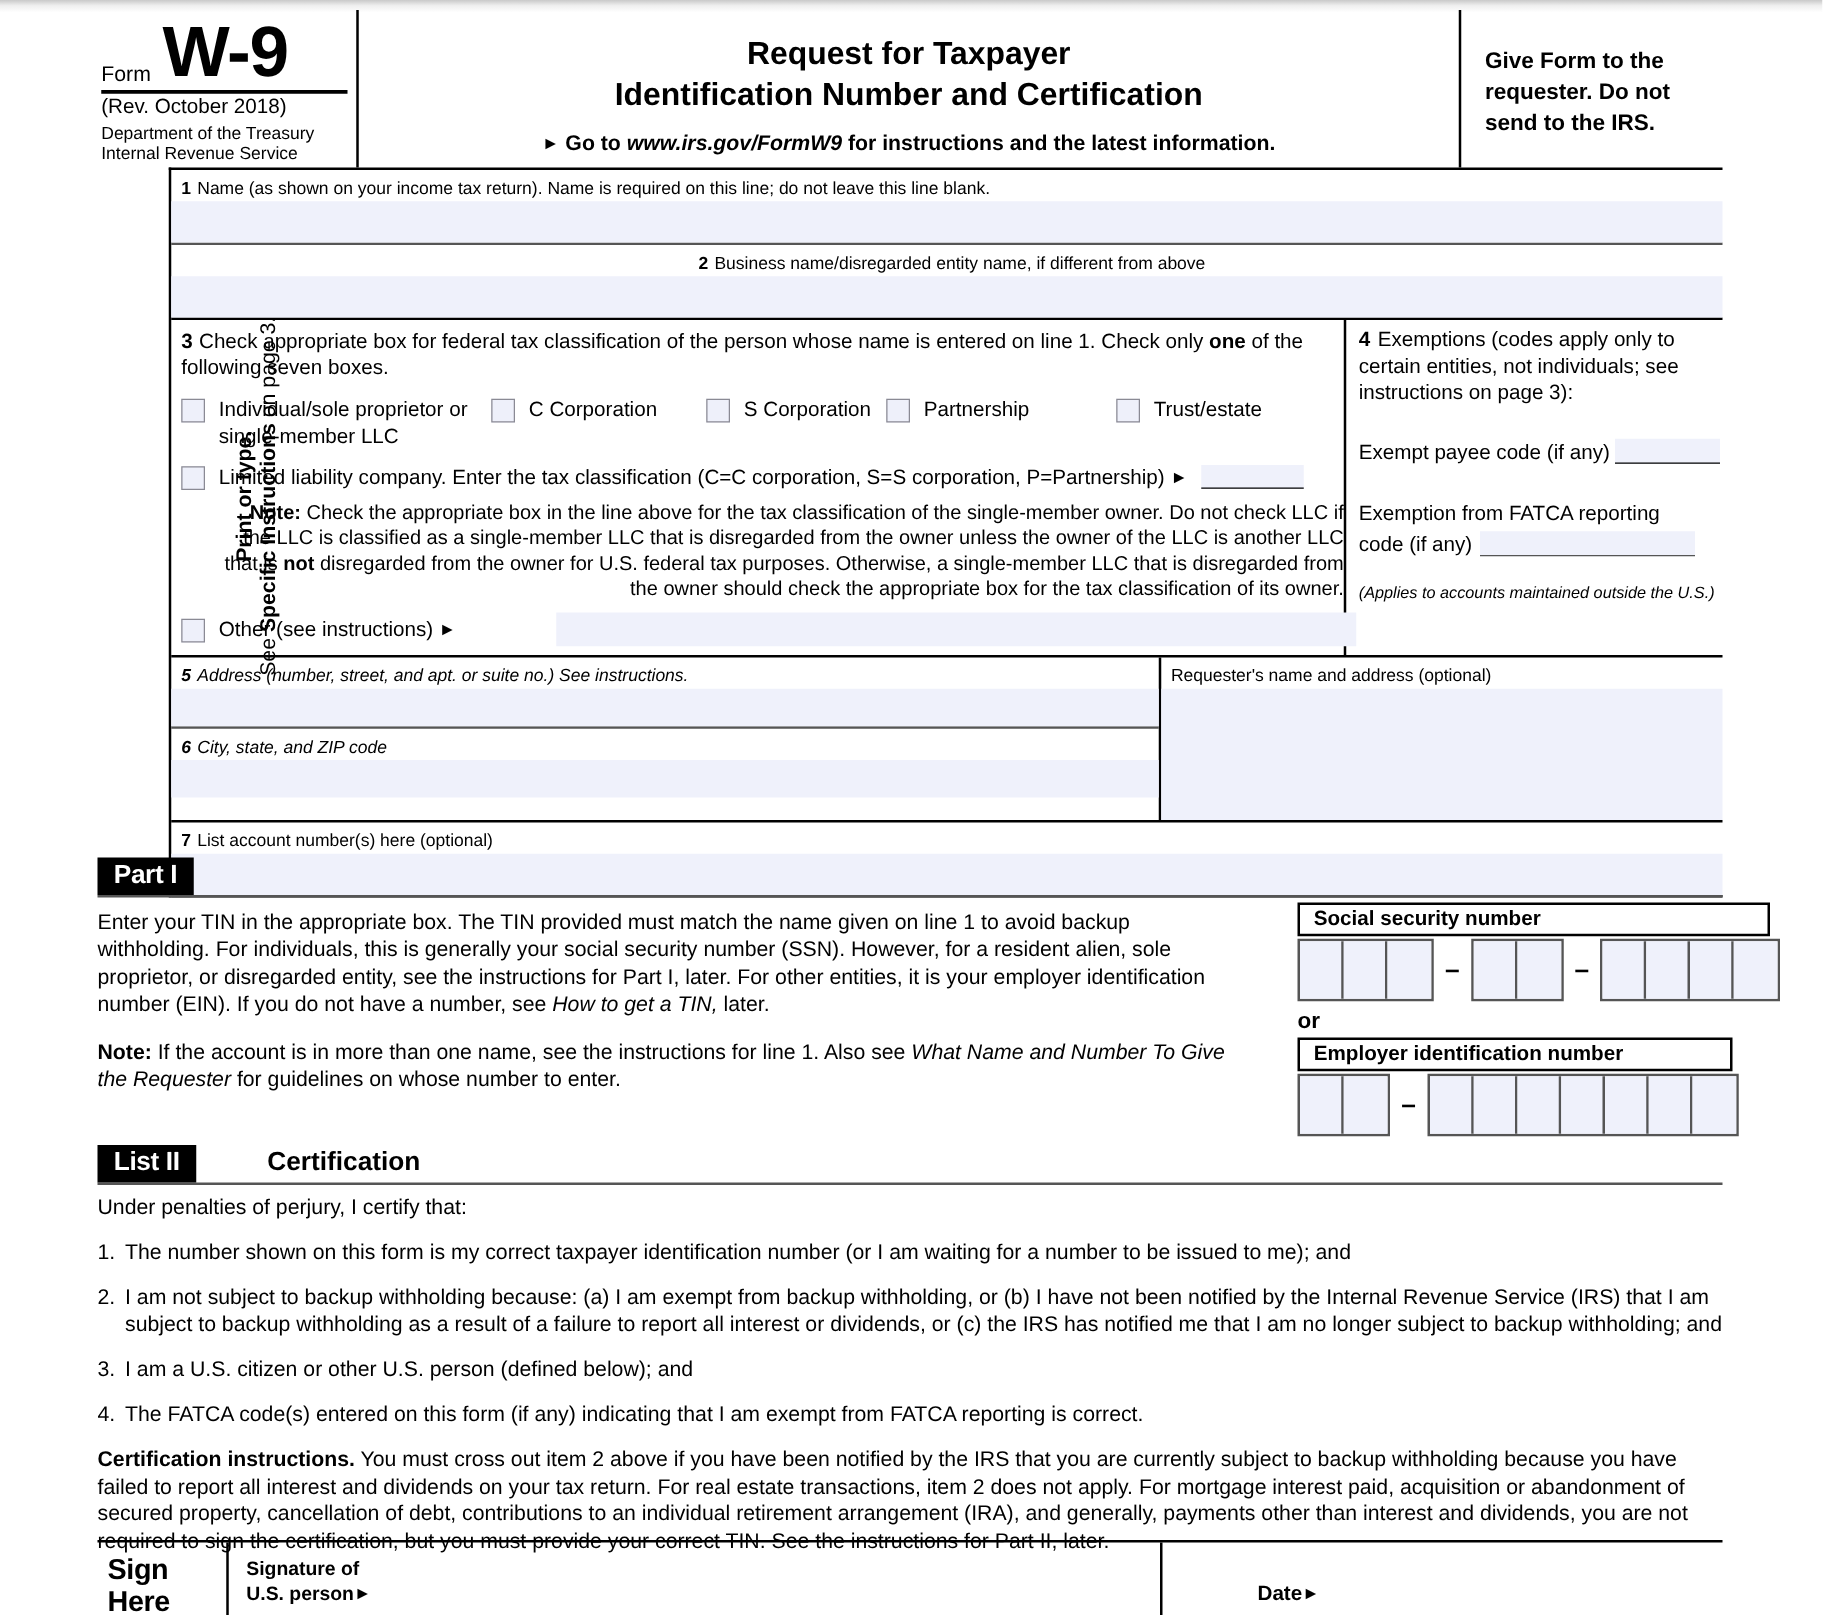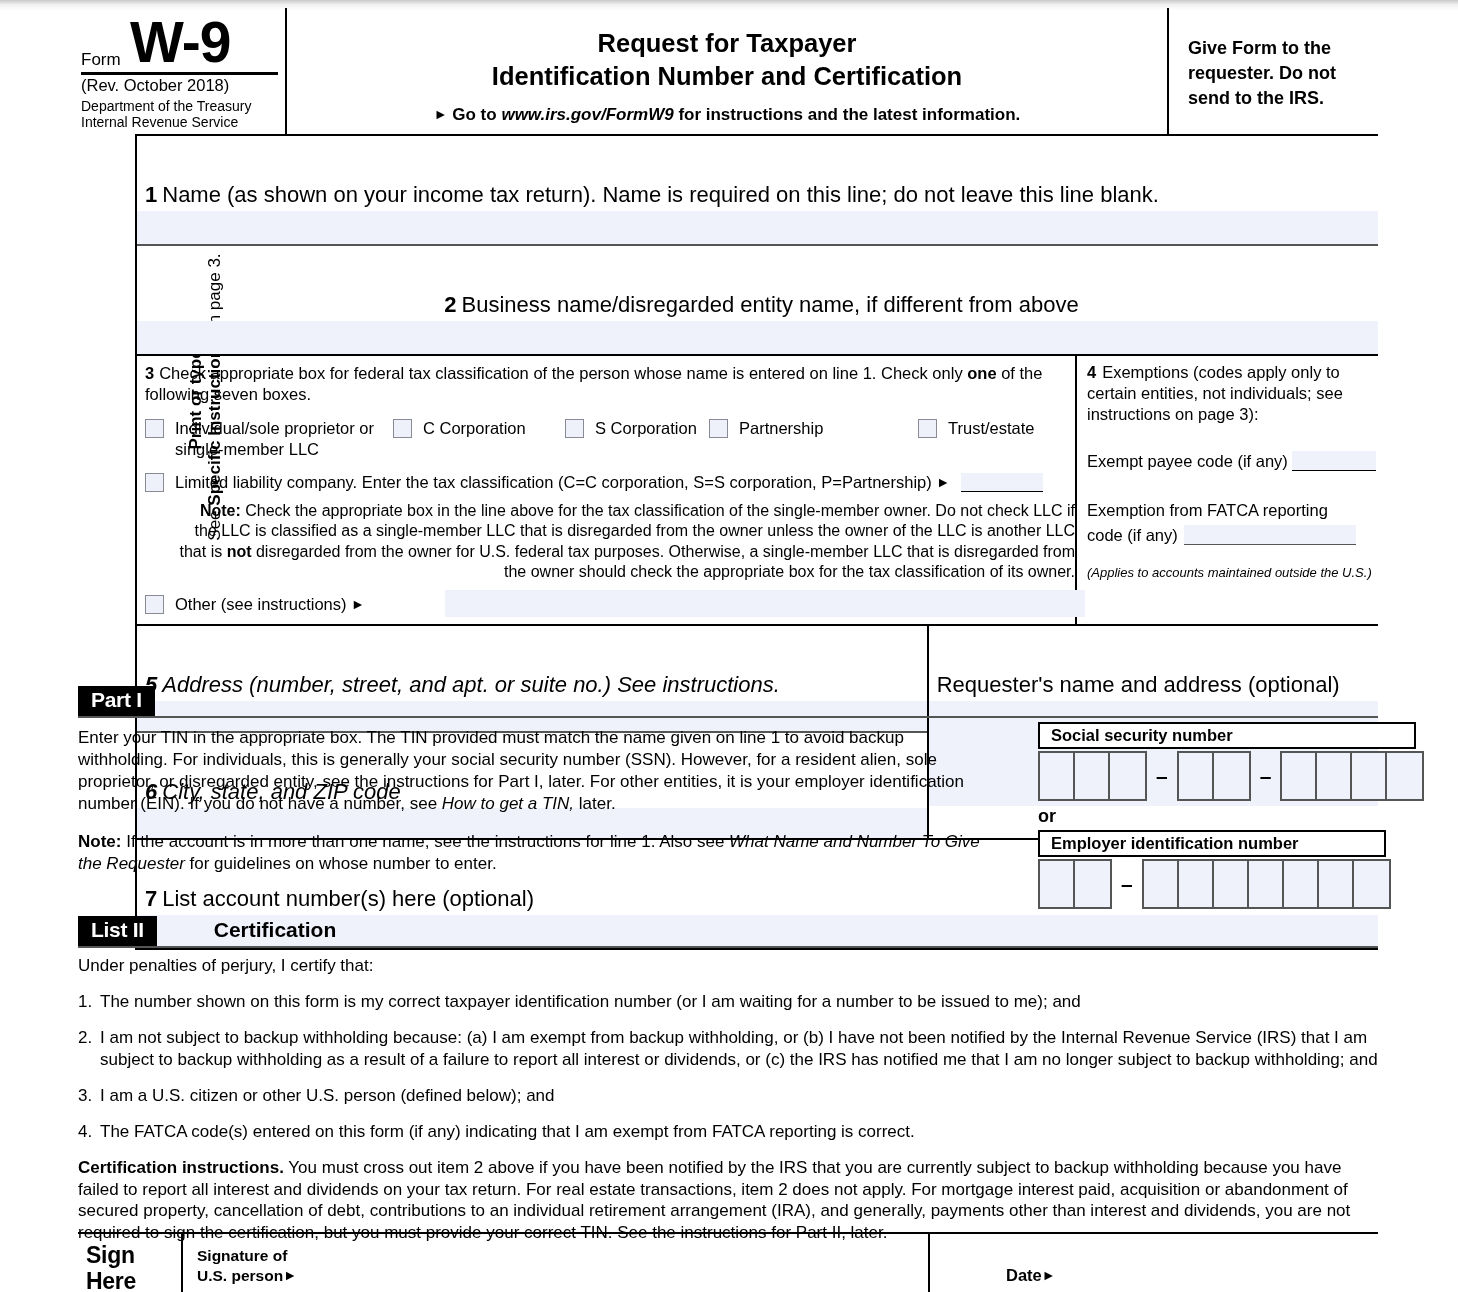--- a/index.html
+++ b/index.html
@@ -62,21 +62,21 @@
   .sidelabel .l1 { font-weight: bold; }
   .sidelabel .l2 b { font-weight: bold; }
 
   
   .body {
     position: absolute; left: 57px; top: 126px;
     width: 1243px;
     border-top: 2.5px solid #000;
     border-left: 2.5px solid #000;
   }
-  .lblrow { font-size: 22px; padding: 6px 0 3px 8px; margin-top: 40px; }
+  .lblrow { font-size: 14px; padding: 6px 0 3px 8px; }
   .lblrow .num { font-weight: bold; margin-right: 5px; }
   .fill { background: #eff1fb; }
 
   .r1 { border-bottom: 2.5px solid #555; }
   .r1 .fill { height: 33px; }
   .r2 { border-bottom: 2.5px solid #000; text-align: center; }
   .r2 .fill { height: 33px; }
 
   
   .sec3 { display: flex; border-bottom: 2.5px solid #000; }
@@ -90,21 +90,21 @@
   .cbrow { display: flex; align-items: flex-start; margin-top: 13px; font-size: 16.5px; }
   .cb {
     width: 19px; height: 19px; background: #eef0fa;
     border: 1.5px solid #8a8a94; flex: none; margin-top: 1px;
   }
   .cbtext { margin-left: 11px; line-height: 1.3; }
 
   .chk-individual { width: 248px; }
   .chk-ccorp { width: 172px; }
   .chk-scorp { width: 144px; }
-  .chk-partner { width: 209px; }
+  .chk-partner { width: 184px; }
 
   .llcrow { display: flex; align-items: flex-start; margin-top: 12px; font-size: 16.5px; }
   .llc-blank {
     display: inline-block; width: 82px; height: 19px;
     background: #eff1fb; border-bottom: 1.5px solid #000;
     margin-left: 6px; vertical-align: -4px;
   }
   .note { font-size: 16px; line-height: 1.28; margin-top: 7px; margin-left: 30px; text-align: right; }
   .note b { font-weight: bold; }
 

